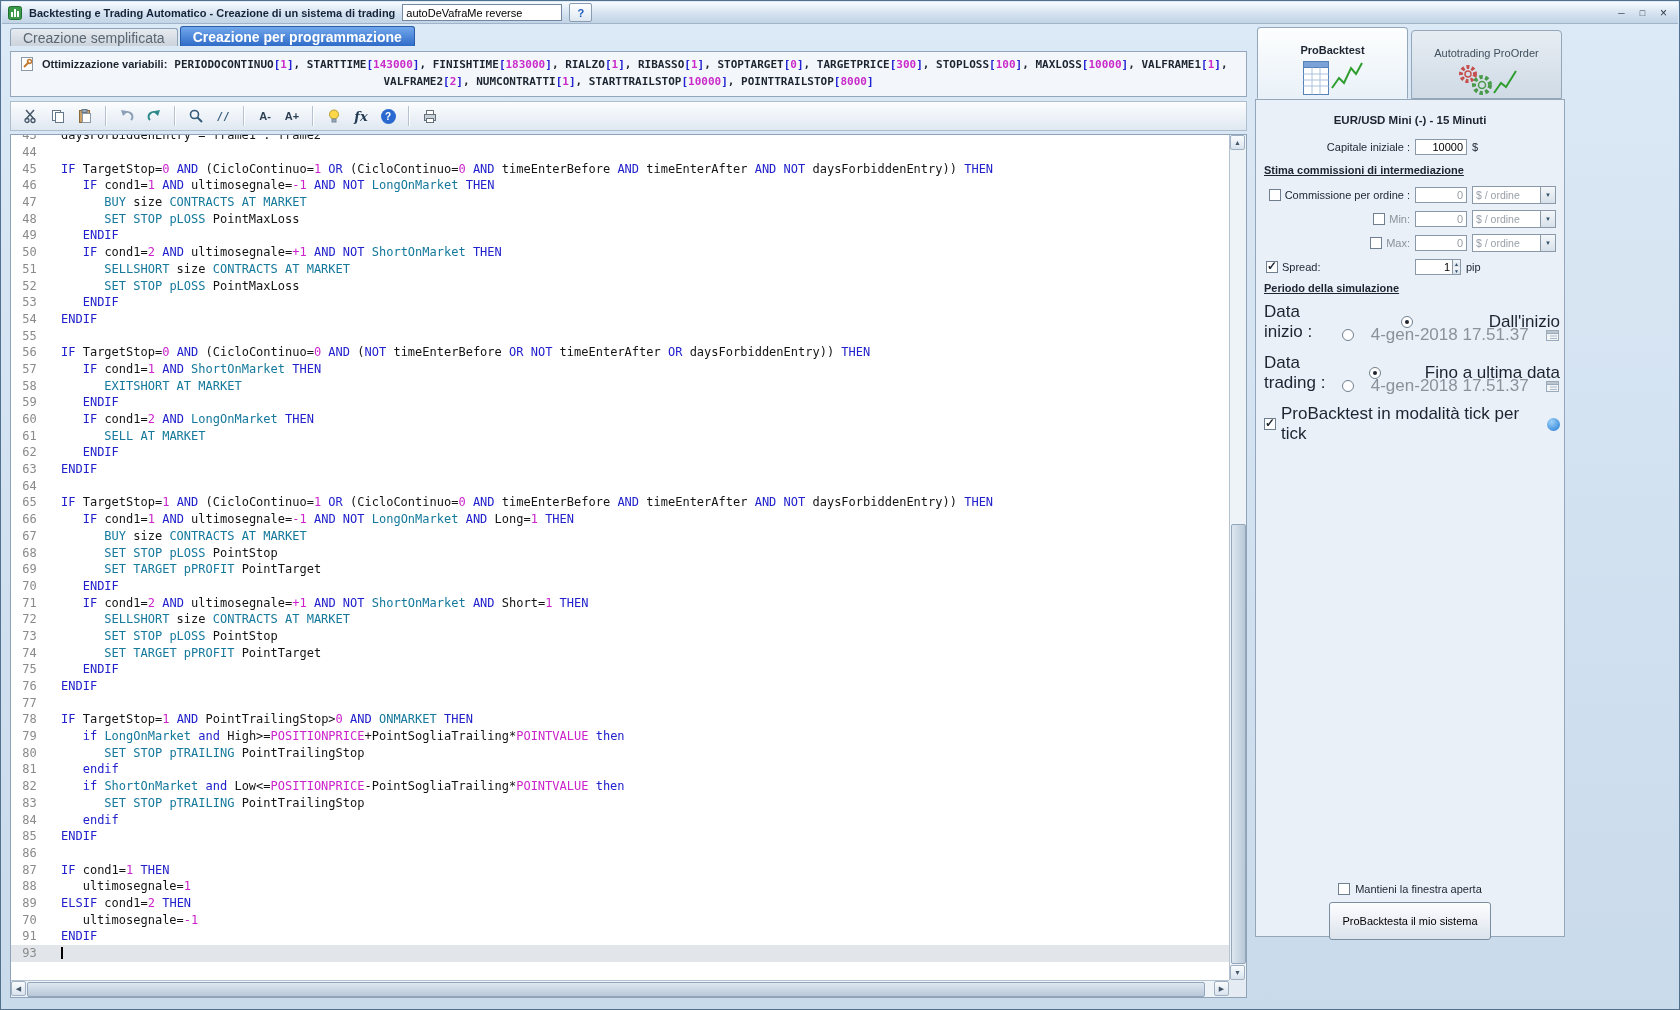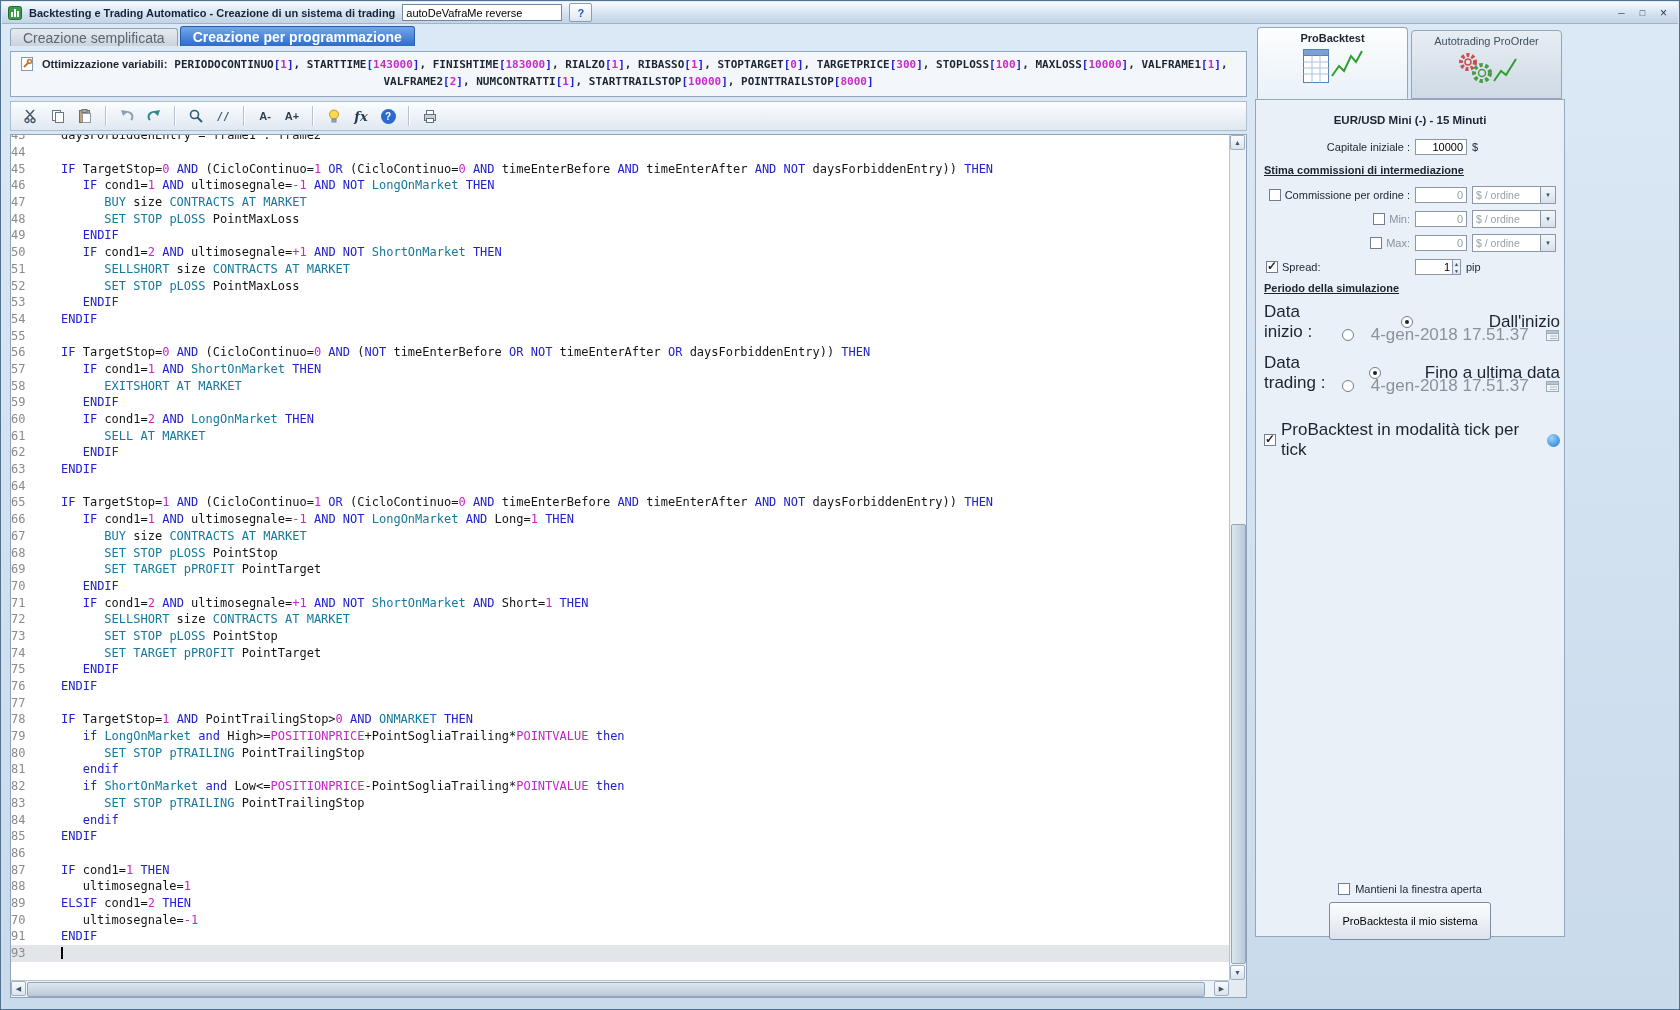--- a/index.html
+++ b/index.html
@@ -48,21 +48,21 @@
   .help-circle{width:15px;height:15px;border-radius:50%;background:#2a6ad0;color:#fff;font-weight:bold;
     font-size:10px;display:flex;align-items:center;justify-content:center;}
 
   
   .editor{position:absolute;left:9px;top:133px;width:1237px;height:864px;box-sizing:border-box;
     background:#fff;border:1px solid #8fa3b8;}
   .code-area{position:absolute;left:0;top:0;right:17px;bottom:17px;overflow:hidden;
     font:12px/16.7px "DejaVu Sans Mono",monospace;}
   .code-row{display:flex;height:16.7px;white-space:pre;}
   .code-row.current{background:#e2e6ea;}
-  .gutter{width:44px;flex:none;box-sizing:border-box;text-align:left;padding-right:7px;color:#8a8a8a;}
+  .gutter{width:44px;flex:none;box-sizing:border-box;text-align:center;padding-right:7px;color:#8a8a8a;}
   .code-text{padding-left:6px;}
   .code-row.partial{height:9px;overflow:hidden;}
   .code-row.partial .gutter,.code-row.partial .code-text{margin-top:-8px;}
   .caret{display:inline-block;width:2px;height:12px;background:#000;vertical-align:-2px;}
   .cs-k{color:#2121cd;} .cs-t{color:#15799c;} .cs-n{color:#cb22cb;} .cs-v{color:#141414;}
 
   
   .vscroll{position:absolute;top:0;right:0;width:16px;bottom:17px;background:#eef3f8;border-left:1px solid #b5c2cf;}
   .hscroll{position:absolute;left:0;bottom:0;right:17px;height:16px;background:#eef3f8;border-top:1px solid #b5c2cf;}
   .sb-btn{position:absolute;width:15px;height:15px;box-sizing:border-box;border:1px solid #9fb0c1;border-radius:2px;
@@ -72,21 +72,21 @@
   .vthumb{position:absolute;left:1px;width:13px;top:46%;bottom:16px;
     background:linear-gradient(90deg,#dde7f0,#b9c8d8);border:1px solid #93a6ba;border-radius:2px;}
   .hthumb{position:absolute;top:1px;height:13px;left:16px;right:24px;
     background:linear-gradient(#dde7f0,#b9c8d8);border:1px solid #93a6ba;border-radius:2px;}
   .sb-corner{position:absolute;right:0;bottom:0;width:17px;height:17px;background:#e4ebf3;}
 
   
   .panel{position:absolute;left:1254px;top:26px;width:310px;}
   .ptabs{display:flex;gap:3px;padding-left:2px;height:72px;}
   .ptab{width:151px;box-sizing:border-box;border:1px solid #93a6ba;border-radius:4px 4px 0 0;
-    display:flex;flex-direction:column;align-items:center;padding-top:4px;gap:2px;font-size:11px;}
+    display:flex;flex-direction:column;align-items:center;padding-top:16px;gap:2px;font-size:11px;}
   .ptab.active{background:linear-gradient(#fdfefe,#e9f1f8);font-weight:bold;color:#1c2430;border-bottom-color:#e9f1f8;z-index:2;}
   .ptab.inactive{background:linear-gradient(#e7edf3,#cfdae5);color:#40505e;margin-top:3px;height:69px;}
   .pbody{position:absolute;left:0;top:72px;width:310px;height:838px;box-sizing:border-box;
     background:#e9f0f8;border:1px solid #93a6ba;}
   .instrument{position:absolute;top:14px;left:0;right:0;text-align:center;font-size:11.5px;font-weight:bold;}
   .grid-row{position:absolute;left:4px;display:grid;grid-template-columns:150px 52px auto;column-gap:5px;
     align-items:center;height:18px;font-size:11px;}
   .grid-row.spread-g{grid-template-columns:150px 46px auto;}
   .r-label{display:flex;justify-content:flex-end;align-items:center;gap:4px;white-space:nowrap;}
   .l-label{display:flex;justify-content:flex-start;align-items:center;gap:4px;padding-left:6px;white-space:nowrap;}
@@ -439,21 +439,21 @@
         <span style="display:flex;">
             <svg width="15" height="14">
               <rect x="1.5" y="2.5" width="12" height="10" fill="#f2f4f6" stroke="#99aabb"></rect>
               <rect x="1.5" y="2.5" width="12" height="3" fill="#b9c4ce" stroke="#99aabb"></rect>
               <line x1="5" y1="8" x2="12" y2="8" stroke="#aabbcc"></line>
               <line x1="5" y1="10.5" x2="12" y2="10.5" stroke="#aabbcc"></line>
             </svg>
           </span>
       </div>
 
-      <div class="p-row" style="top:320px;">
+      <div class="p-row" style="top:304px;">
         <span class="cb" data-checked="true"></span>
         <span>ProBacktest in modalità tick per tick</span>
         <span class="tick-ball"></span>
       </div>
 
       <div class="center-row" style="top:783px;">
         <span class="cb" data-checked="false"></span>
         <span>Mantieni la finestra aperta</span>
       </div>
       <div class="center-row" style="top:802px;">

